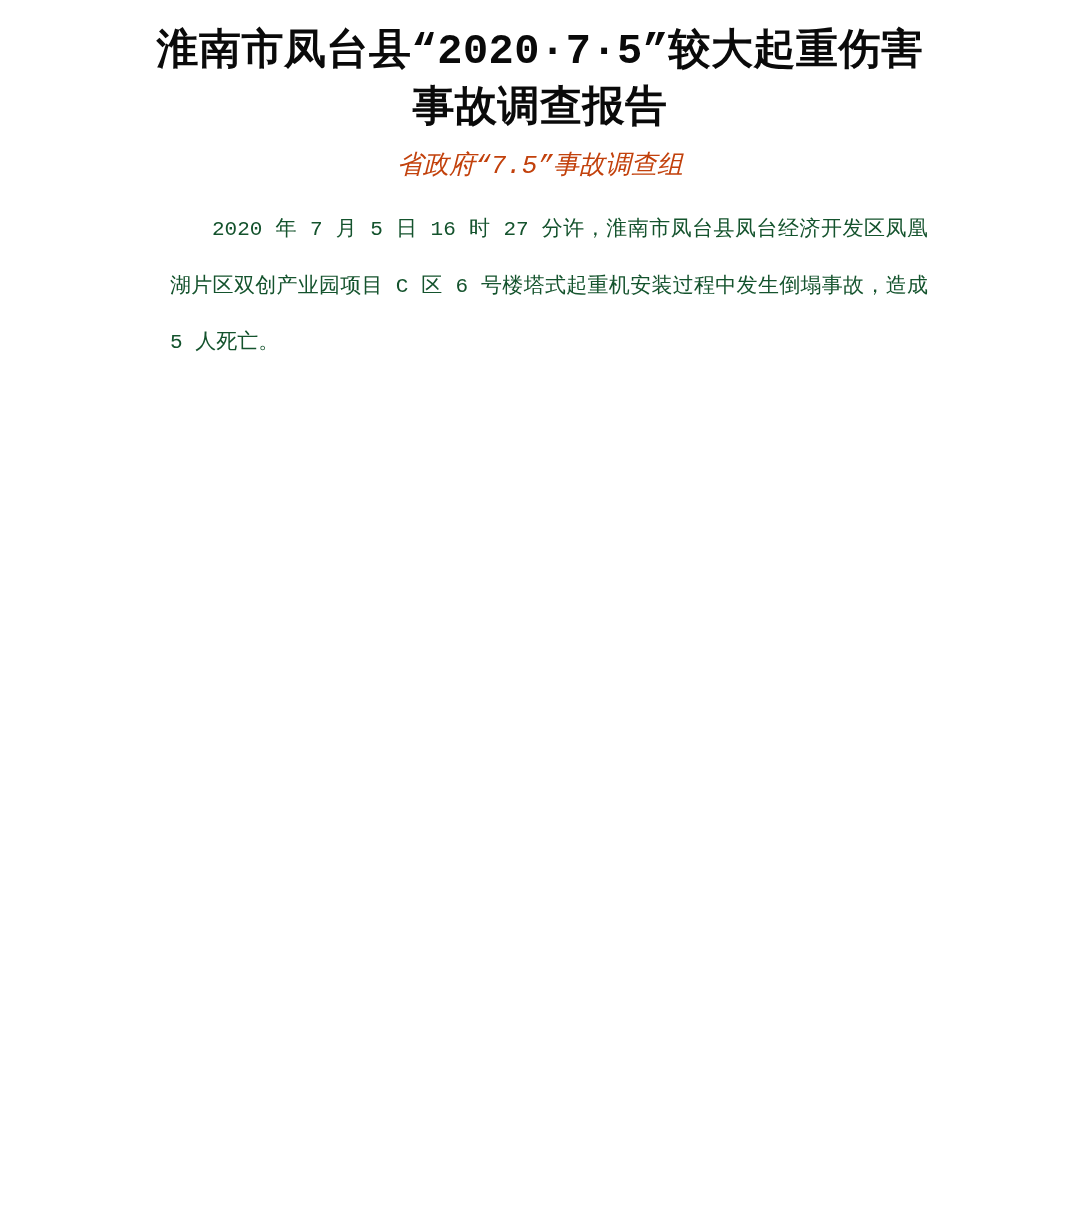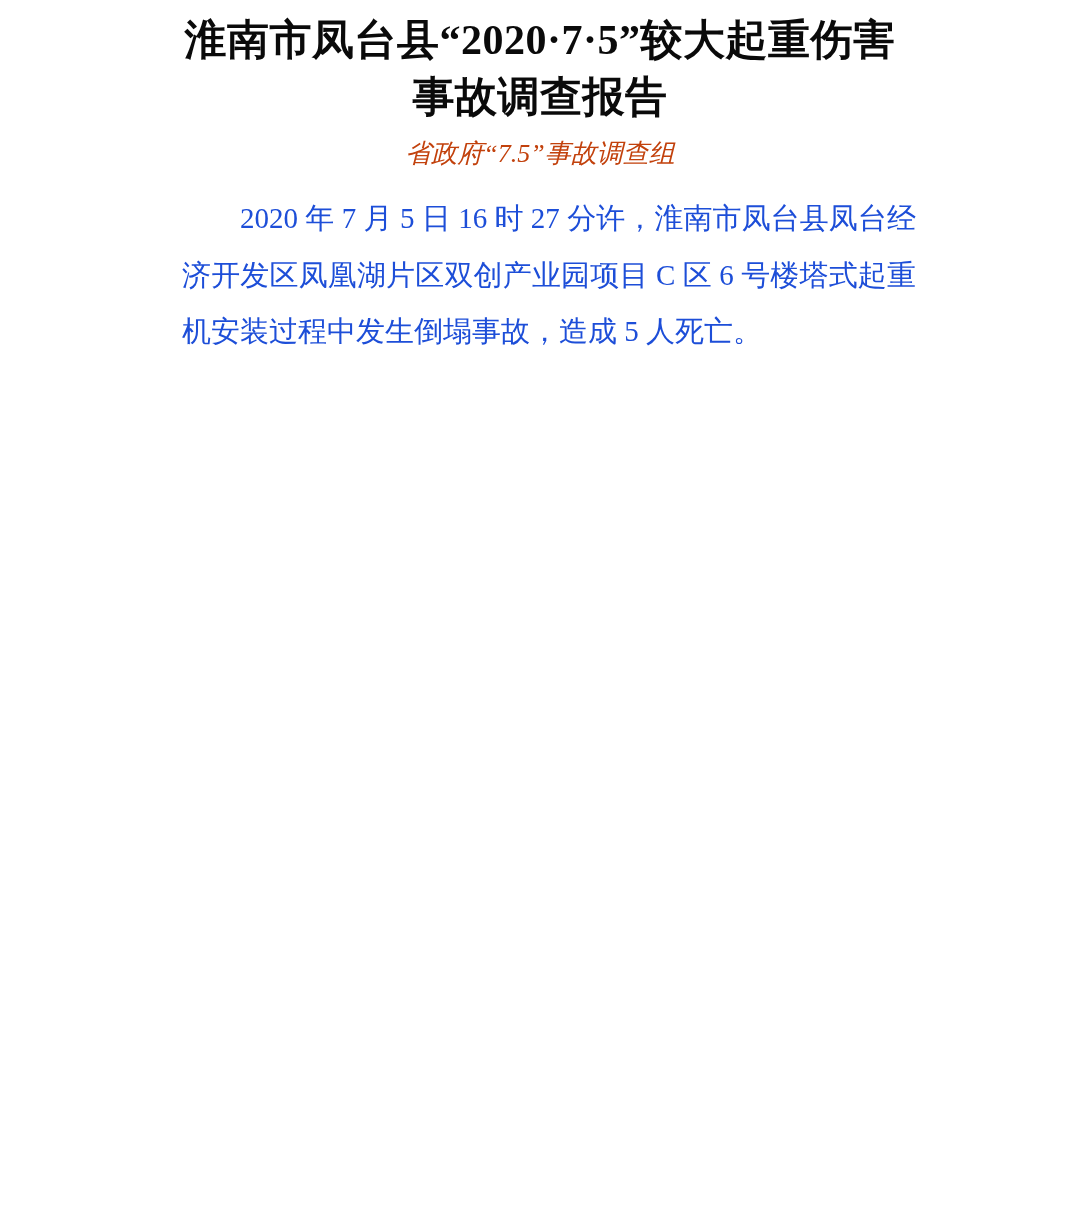--- a/index.html
+++ b/index.html
@@ -12,22 +12,22 @@
     background: #ffffff;
     overflow: hidden;
   }
   .page {
     position: relative;
     width: 1080px;
     height: 1100px;
     box-sizing: border-box;
     background: #ffffff;
     color: #161616;
-    font-family: Liberation Serif, serif;
-    padding-top: 12px;
+    font-family: Liberation Mono, monospace;
+    padding-top: 24px;
     overflow: hidden;
   }
   .title {
     margin: 0;
     font-size: 42px;
     font-weight: 700;
     line-height: 57px;
     text-align: center;
     color: #0a0a0a;
     letter-spacing: 0.5px;
@@ -41,26 +41,26 @@
     line-height: 34px;
     text-align: center;
     font-style: italic;
     font-weight: 400;
     color: #c2410c;
   }
   .content {
     margin: 19px 148px 0 166px;
   }
   .para {
-    margin: 16px;
-    font-size: 29px;
+    margin: 4px;
+    font-size: 21px;
     line-height: 56.5px;
     text-align: justify;
     text-indent: 2em;
-    color: #1d4ed8;
+    color: #14532d;
     word-break: break-all;
   }
 </style>
 </head>
 <body>
 
 <div class="page">
 
   <h1 class="title">
     <span class="title-line">淮南市凤台县“2020·7·5”较大起重伤害</span>

